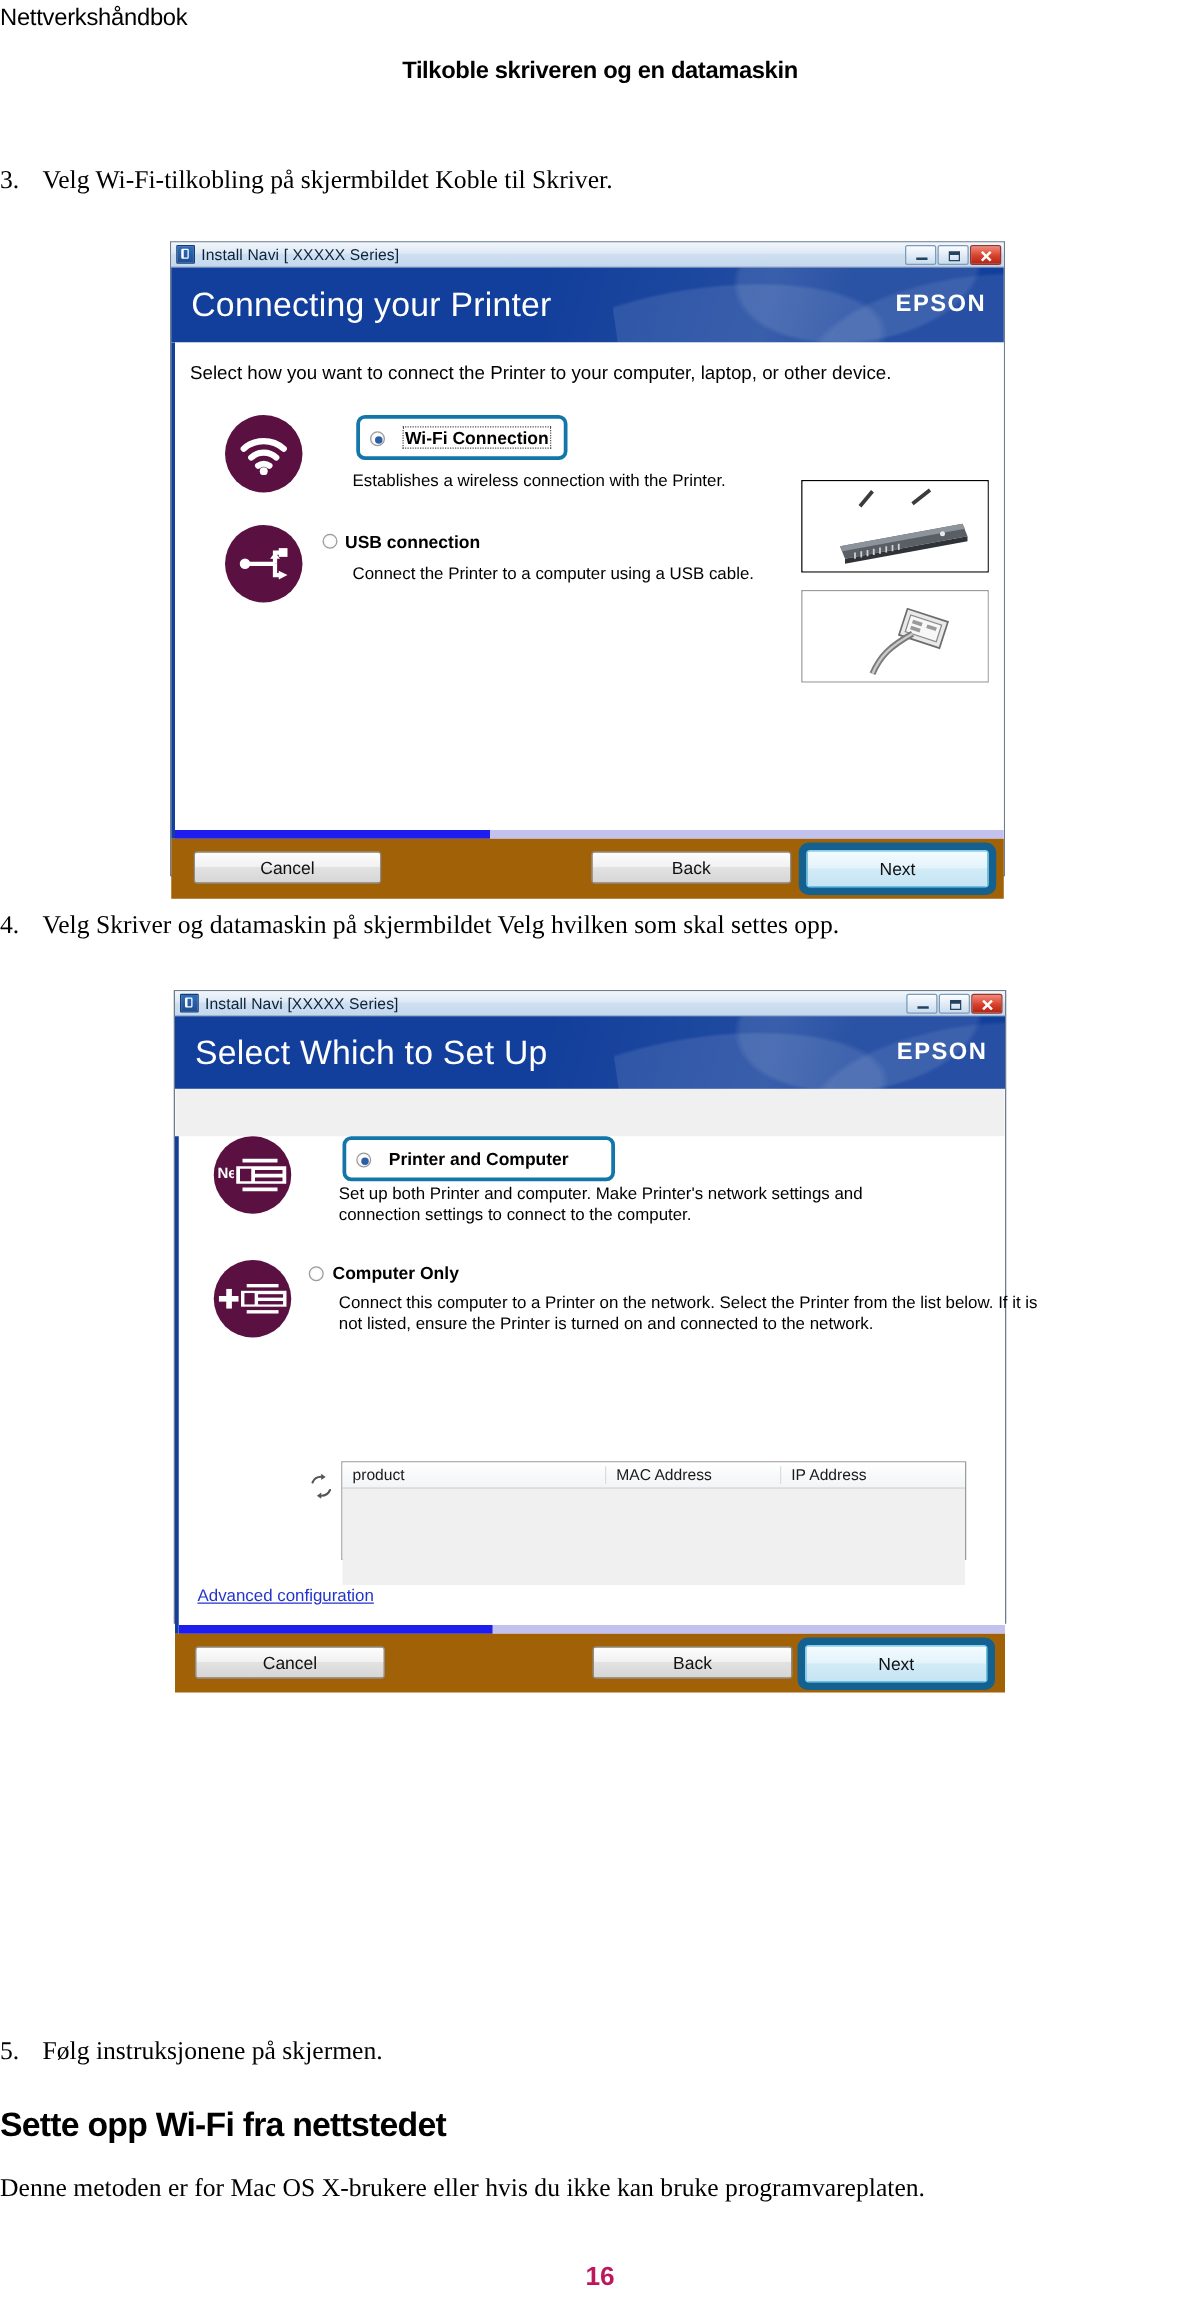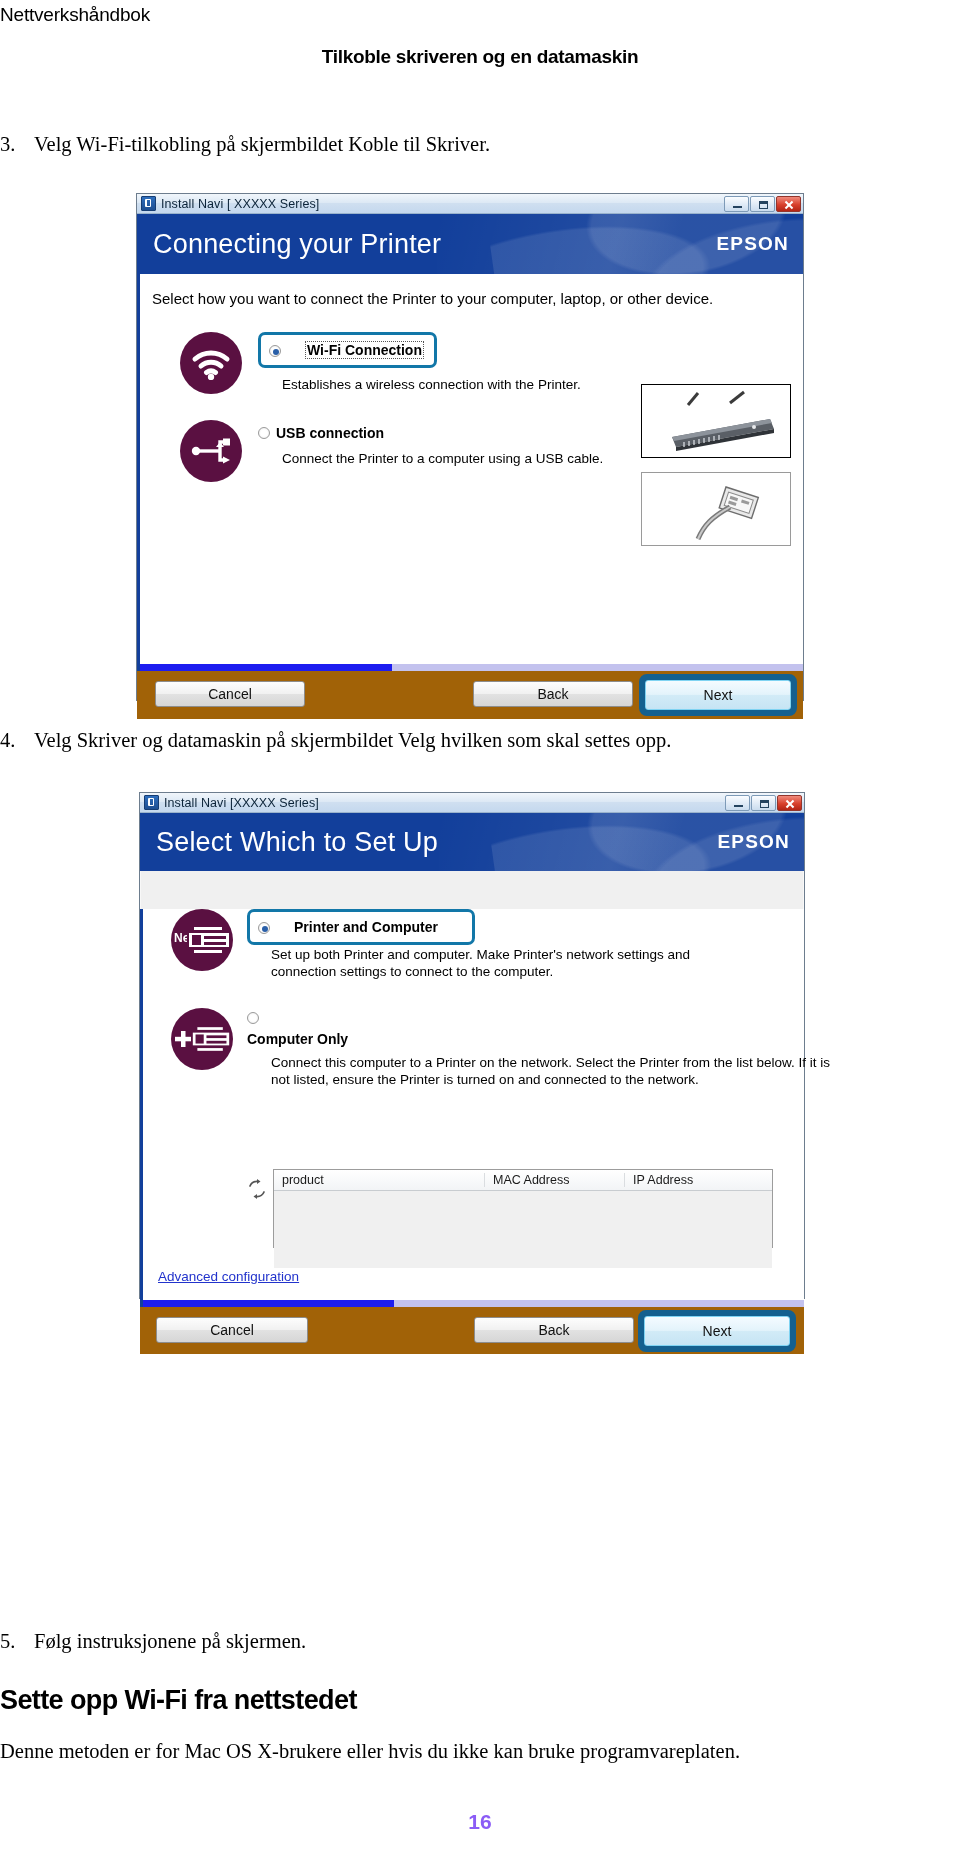--- a/index.html
+++ b/index.html
@@ -29,21 +29,21 @@
   .step b{font-weight:normal;}
 
   .section-head{
     position:absolute;left:0;
     font-family:"Liberation Sans",sans-serif;
     font-weight:bold;font-size:27px;color:#000;letter-spacing:-.6px;
   }
   .body-par{position:absolute;left:0;font-size:20.5px;color:#000;}
   .folio{
     position:absolute;left:0;width:100%;text-align:center;
-    font-family:"Liberation Sans",sans-serif;font-weight:bold;font-size:21px;color:#8b5cf6;
+    font-family:"Liberation Sans",sans-serif;font-weight:bold;font-size:21px;color:#be185d;
   }
 
   
   .dlg{
     position:absolute;
     background:#f0f0f0;
     border:1px solid #6d7d8e;
     box-sizing:border-box;
     font-family:"Liberation Sans",sans-serif;
     box-shadow:0 0 0 1px rgba(255,255,255,.55) inset;
@@ -145,22 +145,22 @@
     width:12px;height:12px;border-radius:50%;box-sizing:border-box;
     border:1px solid #9a9a9a;background:radial-gradient(#ffffff 45%,#e6e6e6 100%);
     flex:0 0 auto;position:relative;margin-top:2px;
   }
   .radio.on:after{
     content:"";position:absolute;left:3px;top:3px;width:6px;height:6px;border-radius:50%;
     background:#2a5fa8;
   }
   .hl-box{
     border:3px solid #1277a8;border-radius:7px;background:#fff;
-    display:inline-flex;align-items:center;gap:24px;
-    padding:6px 10px 6px 8px;box-sizing:border-box;
+    display:inline-flex;align-items:center;gap:14px;
+    padding:6px 10px 6px 8px;box-sizing:border-box;margin-left:27px;
   }
   .hl-label{
     font-size:14px;font-weight:bold;color:#000;
     border:1px dotted #555;padding:0 1px;line-height:1.15;
   }
   .opt-label{font-size:14px;font-weight:bold;color:#000;}
   .opt-desc{font-size:13.5px;color:#000;line-height:1.25;}
 
   .thumb{
     border:1px solid #000;background:#fff;box-sizing:border-box;position:relative;overflow:hidden;
@@ -394,21 +394,21 @@
             <rect x="1" y="7" width="42" height="16" fill="#ffffff"></rect>
             <rect x="1" y="7" width="42" height="16" fill="none" stroke="#5a1041" stroke-width="2"></rect>
             <rect x="5" y="10" width="9" height="10" fill="#5a1041"></rect>
             <rect x="17" y="11" width="22" height="3" fill="#5a1041"></rect>
             <rect x="17" y="17" width="22" height="3" fill="#5a1041"></rect>
             <rect x="6" y="1" width="30" height="5" fill="#ffffff" stroke="#5a1041" stroke-width="2"></rect>
             <rect x="6" y="24" width="30" height="5" fill="#ffffff" stroke="#5a1041" stroke-width="2"></rect>
           </svg>
         </span>
         <span style="display:block;margin-left:14px;padding-top:2px;">
-          <span style="display:flex;align-items:flex-start;gap:7px;flex-direction:column;">
+          <span style="display:flex;align-items:center;gap:7px;">
             <span class="radio"></span>
             <span class="opt-label">Computer Only</span>
           </span>
           <span class="opt-desc" style="display:block;margin:8px 0 0 24px;width:575px;">Connect this computer to a Printer on the network. Select the Printer from the list below. If it is not listed, ensure the Printer is turned on and connected to the network.</span>
         </span>
       </div>
 
       <svg class="refresh-ic" style="left:103px;top:269px;" width="22" height="22" viewBox="0 0 22 22">
         <path d="M4 8 A7.5 7.5 0 0 1 11 3.4" stroke="#555" stroke-width="1.7" fill="none" stroke-linecap="round"></path>
         <path d="M18 14 A7.5 7.5 0 0 1 11 18.6" stroke="#555" stroke-width="1.7" fill="none" stroke-linecap="round"></path>

